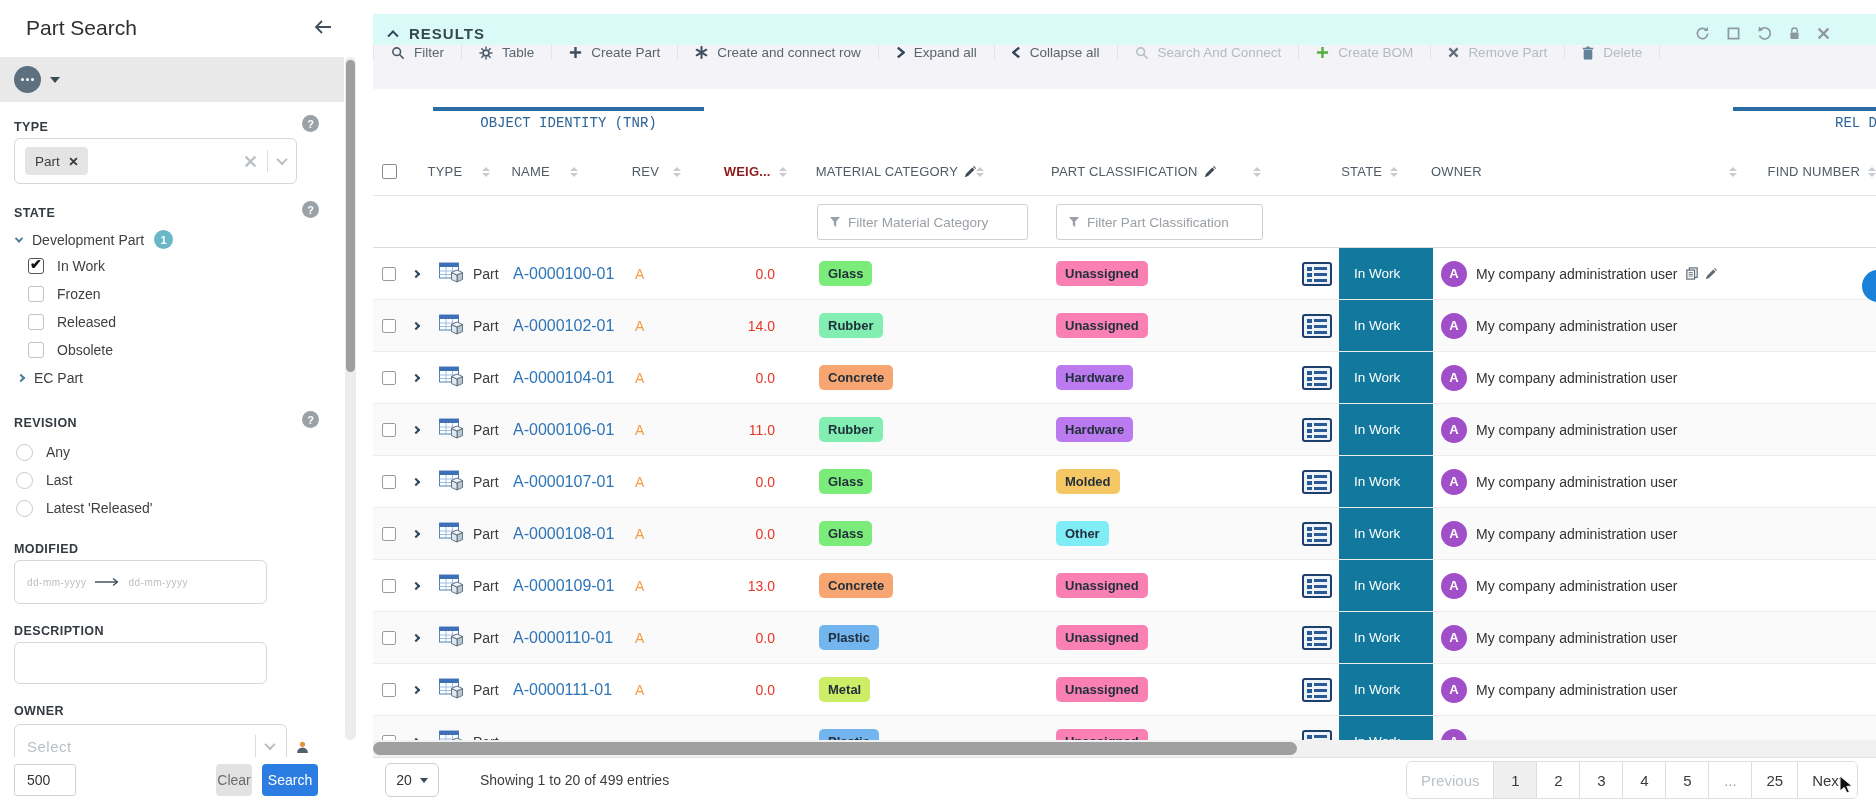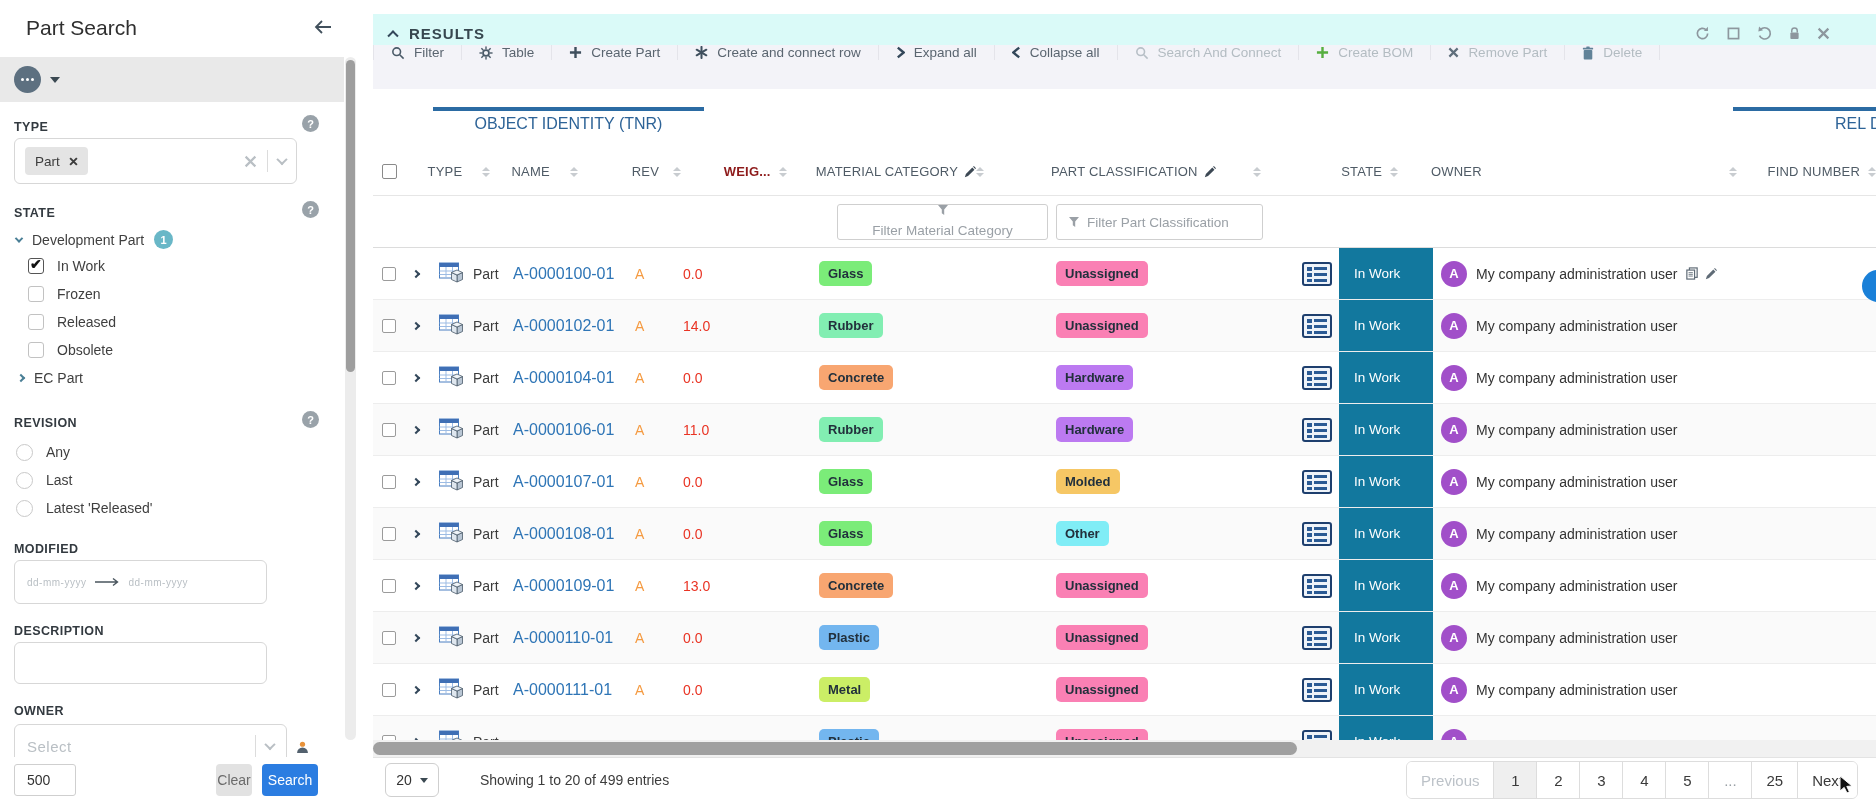--- a/index.html
+++ b/index.html
@@ -72,48 +72,48 @@
   .rp-toolbar { position:absolute; left:0; top:45px; width:1503px; height:44px; background:#f3f3f8; display:flex; align-items:flex-start; }
   .tbtn { display:flex; align-items:center; gap:9px; padding:0 17px; background:transparent; border:none; border-right:1px solid #e4e4ea; font-family:inherit; font-size:13.5px; color:#5a6570; cursor:pointer; }
   .tbtn:first-child { border-left:1px solid #e4e4ea; }
   .tbtn.disabled { color:#b3bcc2; cursor:default; }
   .tb-icon { display:flex; }
 
   .gzone { position:absolute; left:0; top:96px; width:1503px; height:52px; background:#fff; }
   .gbar { position:absolute; top:11px; height:4px; background:var(--group-bar,#2b6ba3); }
   .gbar.l { left:60px; width:271px; }
   .gbar.r { left:1360px; width:200px; }
-  .glabel { position:absolute; top:19px; font-size:16px; color:var(--group-label,#2d6397); white-space:nowrap; }
+  .glabel { position:absolute; top:19px; font-size:14px; color:var(--group-label,#2d6397); white-space:nowrap;font-family:Liberation Mono, monospace; }
   .glabel.l { left:60px; width:271px; text-align:center; }
   .glabel.r { left:1462px; }
 
   
   .frow { display:flex; align-items:center; }
   .c-check{width:40px; padding-left:9px;} .c-caret{width:26px;} .c-type{width:74px;}
-  .c-name{width:122px;} .c-rev{width:48px;} .c-weight{width:96px; padding-right:4px;}
+  .c-name{width:122px;} .c-rev{width:48px;} .c-weight{width:96px; justify-content:flex-end; padding-right:4px;}
   .c-mat{width:236px; padding-left:40px;} .c-class{width:280px; padding-left:41px;}
   .c-details{width:44px; justify-content:center;} .c-state{width:94px; align-self:stretch;}
   .c-owner{width:330px; padding-left:8px;} .c-find{flex:1;}
   .h-type{width:100px; padding-left:15px;}
   .c { display:flex; align-items:center; }
 
   .thead { position:absolute; left:0; top:148px; width:1503px; height:48px; border-bottom:1px solid #e6e6e6; background:#fff; }
   .hcell { font-size:13px; color:#4f5b66; letter-spacing:.2px; display:flex; align-items:center; white-space:nowrap; } 
   .hcell .sorted { color:var(--header-sorted,#8e1b1b); font-weight:bold; }
   .sort { display:inline-flex; flex-direction:column; gap:2px; margin-left:20px; cursor:pointer; }
   .sort.end { margin-left:auto; margin-right:26px; }
   .sort i { width:0; height:0; border-left:4px solid transparent; border-right:4px solid transparent; display:block; }
   .sort i.u { border-bottom:4px solid #c8ccd0; }
   .sort i.d { border-top:4px solid #c8ccd0; }
   .pencil-ic { margin-left:6px; color:#3c4854; display:flex; cursor:pointer; }
   .hcb { width:15px; height:15px; border:1.5px solid #8a8a8a; border-radius:2px; background:#fff; cursor:pointer; }
 
   .tfilter { position:absolute; left:0; top:196px; width:1503px; height:52px; border-bottom:1px solid #dcdcdc; background:#fff; }
   .fbox { position:absolute; top:8px; height:36px; border:1px solid #cfcfcf; border-radius:3px; background:#fff; display:flex; align-items:center; gap:8px; padding:0 12px; color:#9aa0a6; font-size:13.5px; white-space:nowrap; overflow:hidden; }
-  .fbox.mat { left:464px; width:211px;flex-direction:column; }
+  .fbox.mat { left:444px; width:211px; }
   .fbox.cls { left:683px; width:207px; }
   .funnel { color:#9aa0a6; display:flex; flex:0 0 auto; }
 
   .tbody { position:absolute; left:0; top:248px; width:1503px; height:492px; overflow:hidden; background:#fff; }
   .trow { height:52px; border-bottom:1px solid #ededed; background:#fff; }
   .trow:nth-child(even) { background:#fafafa; }
   .rcb { width:14px; height:14px; border:1.5px solid #9b9b9b; border-radius:2px; background:#fff; cursor:pointer; }
   .part-ic { display:flex; margin-right:8px; }
   .tlabel { font-size:14px; color:#3c3c3c; }
   .nlink { font-size:16px; color:var(--name-link,#2e75b6); text-decoration:none; cursor:pointer; }

